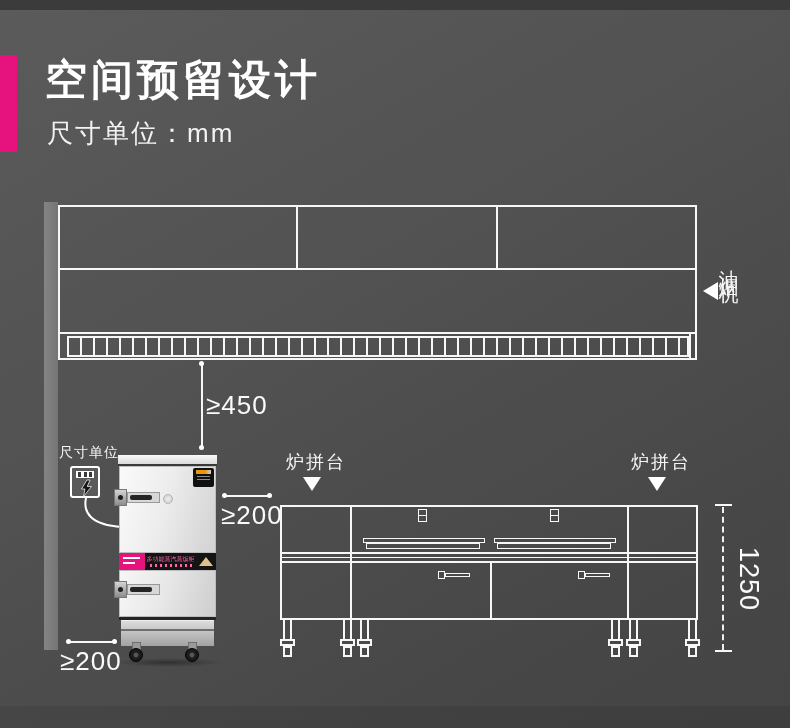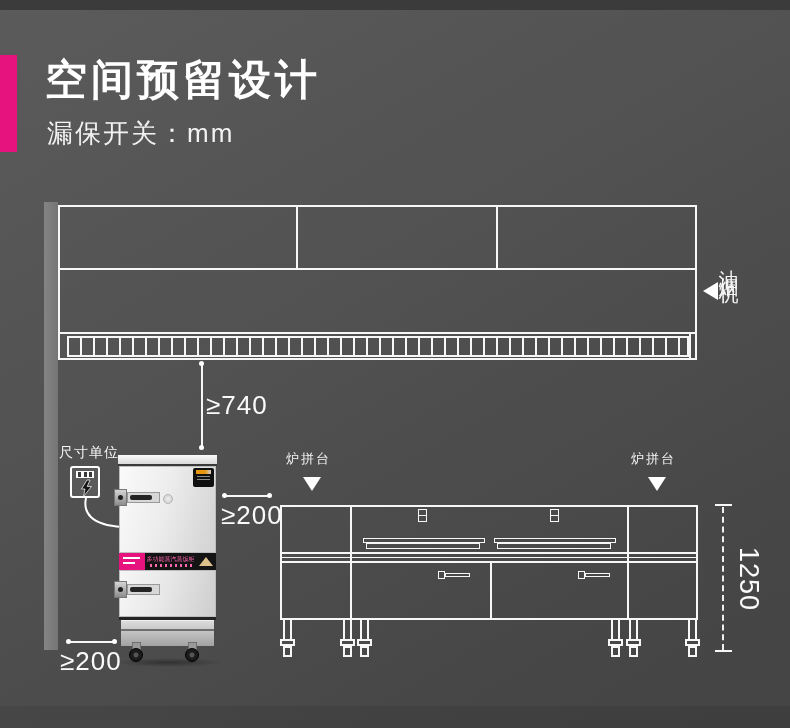--- a/index.html
+++ b/index.html
@@ -107,58 +107,58 @@
   .counter .hsq { position:absolute; top:66px; width:7px; height:8px; border:1px solid #f7f7f7; }
   .counter .hbar { position:absolute; top:68px; width:25px; height:4px; border:1px solid #f7f7f7; }
   .counter .leg { position:absolute; top:114px; width:15px; height:38px; }
   .counter .leg .stem { position:absolute; left:3px; top:0; width:9px; height:20px;
     border-left:2px solid #f7f7f7; border-right:2px solid #f7f7f7; }
   .counter .leg .flange { position:absolute; left:0; top:20px; width:15px; height:7px; border:2px solid #f7f7f7; }
   .counter .leg .foot { position:absolute; left:3px; top:27px; width:9px; height:11px; border:2px solid #f7f7f7; }
 
   .counter-arrow { position:absolute; width:0; height:0;
     border-left:9px solid transparent; border-right:9px solid transparent; border-top:14px solid #fff; }
-  .counter-label { font-size:13px; letter-spacing:2px; }
+  .counter-label { font-size:18px; letter-spacing:2px; }
 
   
   .dim1250-tick { position:absolute; left:715px; width:17px; height:2px; background:#f7f7f7; }
   .dim1250-line { position:absolute; left:722px; top:507px; height:143px; width:0; border-left:2px dashed #f0f0f0; }
   .dim1250-label { left:733px; top:547px; writing-mode:vertical-rl; font-size:27px; letter-spacing:1px; }
 
   svg.overlay { position:absolute; overflow:visible; }
 </style>
 </head>
 <body>
 
 <div id="stage">
 
   <div class="top-strip"></div>
   <div class="bottom-strip"></div>
 
   <div class="accent-bar" id="accent-bar" style="background: rgb(230, 18, 126);"></div>
   <div class="page-title">空间预留设计</div>
-  <div class="page-subtitle">漏保开关：mm</div>
+  <div class="page-subtitle">尺寸单位：mm</div>
 
   <div class="wall"></div>
 
   <div class="hood">
     <div class="h1"></div>
     <div class="h2"></div>
     <div class="v1"></div>
     <div class="v2"></div>
     <div class="v3"></div>
     <div class="grille"></div>
   </div>
   <div class="hood-arrow"></div>
   <div class="cjk-label hood-label">油烟机</div>
 
   <div class="wline dim450-line"></div>
   <div class="dot" style="left:199px; top:361px;"></div>
   <div class="dot" style="left:199px; top:445px;"></div>
-  <div class="dim-label dim450-label">≥740</div>
+  <div class="dim-label dim450-label">≥450</div>
 
   <div class="cjk-label switch-label">尺寸单位</div>
   <div class="switch-box">
     <div class="slots">
         <span></span>
         <span></span>
         <span></span>
       </div>
     <svg class="overlay" style="left:8px; top:12px;" width="13" height="17" viewBox="0 0 13 17">
       <polygon points="7,0 1.5,9 5,9 3.5,16.5 11.5,6.5 7.2,6.5 10,0" fill="#141414" stroke="#ffffff" stroke-width="0.7"></polygon>

